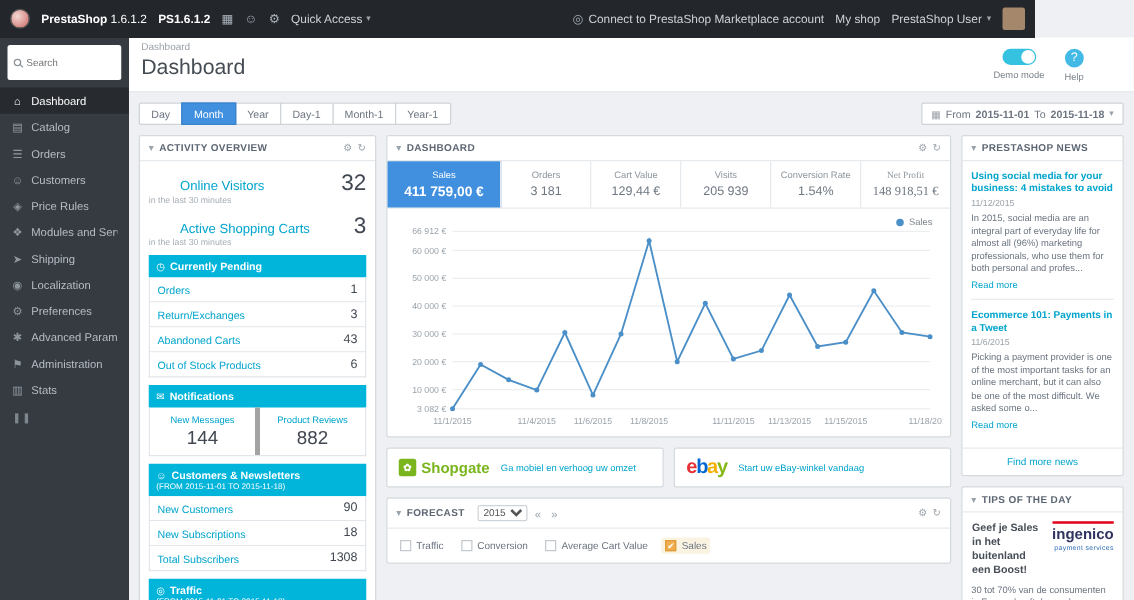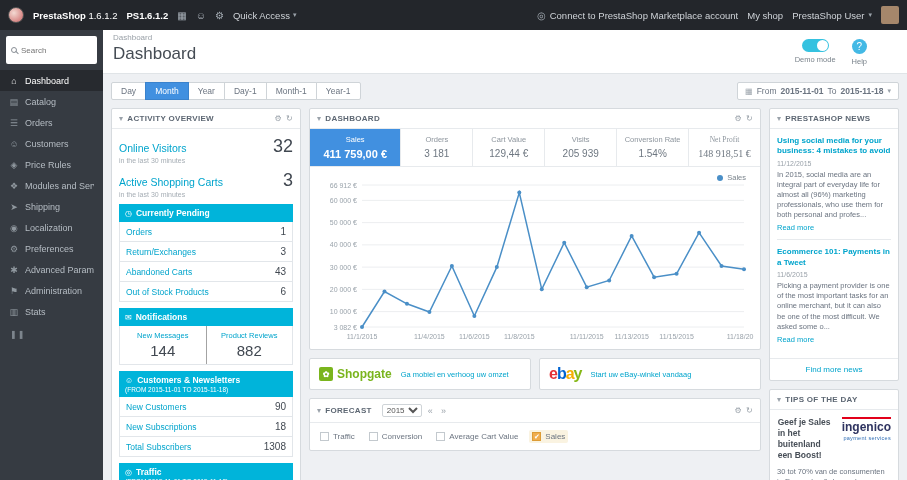--- a/index.html
+++ b/index.html
@@ -1,20 +1,20 @@
 <!DOCTYPE html>
 <html><head>
 <meta charset="utf-8">
 <style>
   * { box-sizing: border-box; margin: 0; padding: 0; }
   html,body { width: 907px; height: 480px; overflow: hidden; }
   body { font-family: "Liberation Sans", sans-serif; background: #eef0f3; position: relative; }
 
   
-  .topbar { position: fixed; top:0; left:0; width:907px; height:30px; background:#23262b;
+  .topbar { position: fixed; top:0; left:0; width:828px; height:30px; background:#23262b;
             display:flex; align-items:center; justify-content:space-between; padding:0 8px; z-index:30;
             color:#cfd3d8; font-size:9.5px; }
   .tb-left, .tb-right { display:flex; align-items:center; gap:9px; }
   .logo { width:16px; height:16px; border-radius:50%; display:inline-block;
           background: radial-gradient(circle at 35% 35%, #f3d9d2, #c66); border:1px solid #555; }
   .brand { color:#fff; white-space:nowrap; }
   .shopname { color:#fff; font-weight:bold; cursor:pointer; }
   .tb-icon { color:#a7afb7; font-size:10px; cursor:pointer; }
   .quick { cursor:pointer; display:flex; gap:3px; align-items:center; }
   .caret { font-size:7px; color:#9aa2aa; }
@@ -66,34 +66,34 @@
 
   .panel { background:#fff; border:1px solid #d6dade; border-radius:2px; margin-bottom:8px; }
   .phead { display:flex; align-items:center; gap:4px; padding:5px 7px; border-bottom:1px solid #e7eaed;
            font-size:8px; font-weight:bold; color:#5d6773; letter-spacing:.3px; }
   .phead .sp { flex:1; }
   .picon { color:#9aa2aa; font-size:8px; cursor:pointer; font-weight:normal; }
 
   
   .act-body { padding:7px; }
   .stat-line { display:flex; justify-content:space-between; align-items:baseline; }
-  .stat-link { color:#00a4cc; font-size:10.5px; cursor:pointer; }
+  .stat-link { color:#00a4cc; font-size:10.5px; cursor:pointer;margin-left:25px; }
   .stat-val { font-size:18px; color:#414851;text-align:center; }
   .stat-sub { font-size:7px; color:#a5adb4; margin:0 0 6px; }
   .band { background:#00b4da; color:#fff; font-size:8.5px; font-weight:bold; padding:4px 6px; margin-top:6px; }
   .band-row { display:flex; gap:4px; align-items:center; }
   .band small { display:block; font-weight:normal; font-size:6.5px; margin-top:1px; }
   .band .bicon { font-size:8px; font-weight:normal; }
   .rowline { display:flex; justify-content:space-between; border:1px solid #e2e6ea; border-top:none;
              padding:4px 6px; font-size:8.5px; align-items:center; background:#fff; }
   .rowline .lbl { color:#00a4cc; cursor:pointer; }
   .rowline .val { color:#414851; font-size:10px; }
   .notif-grid { display:flex; border:1px solid #e2e6ea; border-top:none; }
   .notif-cell { flex:1; text-align:center; padding:5px 2px; cursor:pointer; }
-  .notif-cell + .notif-cell { border-left:1px solid #a3a3a3; }
+  .notif-cell + .notif-cell { border-left:4px solid #a3a3a3; }
   .notif-lbl { font-size:7.5px; color:#00a4cc; }
   .notif-val { font-size:15px; color:#414851; margin-top:2px; }
 
   
   .kpi-row { display:flex; border-bottom:1px solid #e7eaed; }
   .kpi { flex:1; padding:6px 3px; border-right:1px solid #e7eaed; text-align:center; cursor:pointer; }
   .kpi:last-child { border-right:none;font-family:Liberation Serif, serif; }
   .kpi .kl { font-size:7.5px; color:#8d959d; }
   .kpi .kv { font-size:10px; color:#6e7781; margin-top:4px; white-space:nowrap; }
   .kpi.active { background:#4190e0; flex:1.3; }

